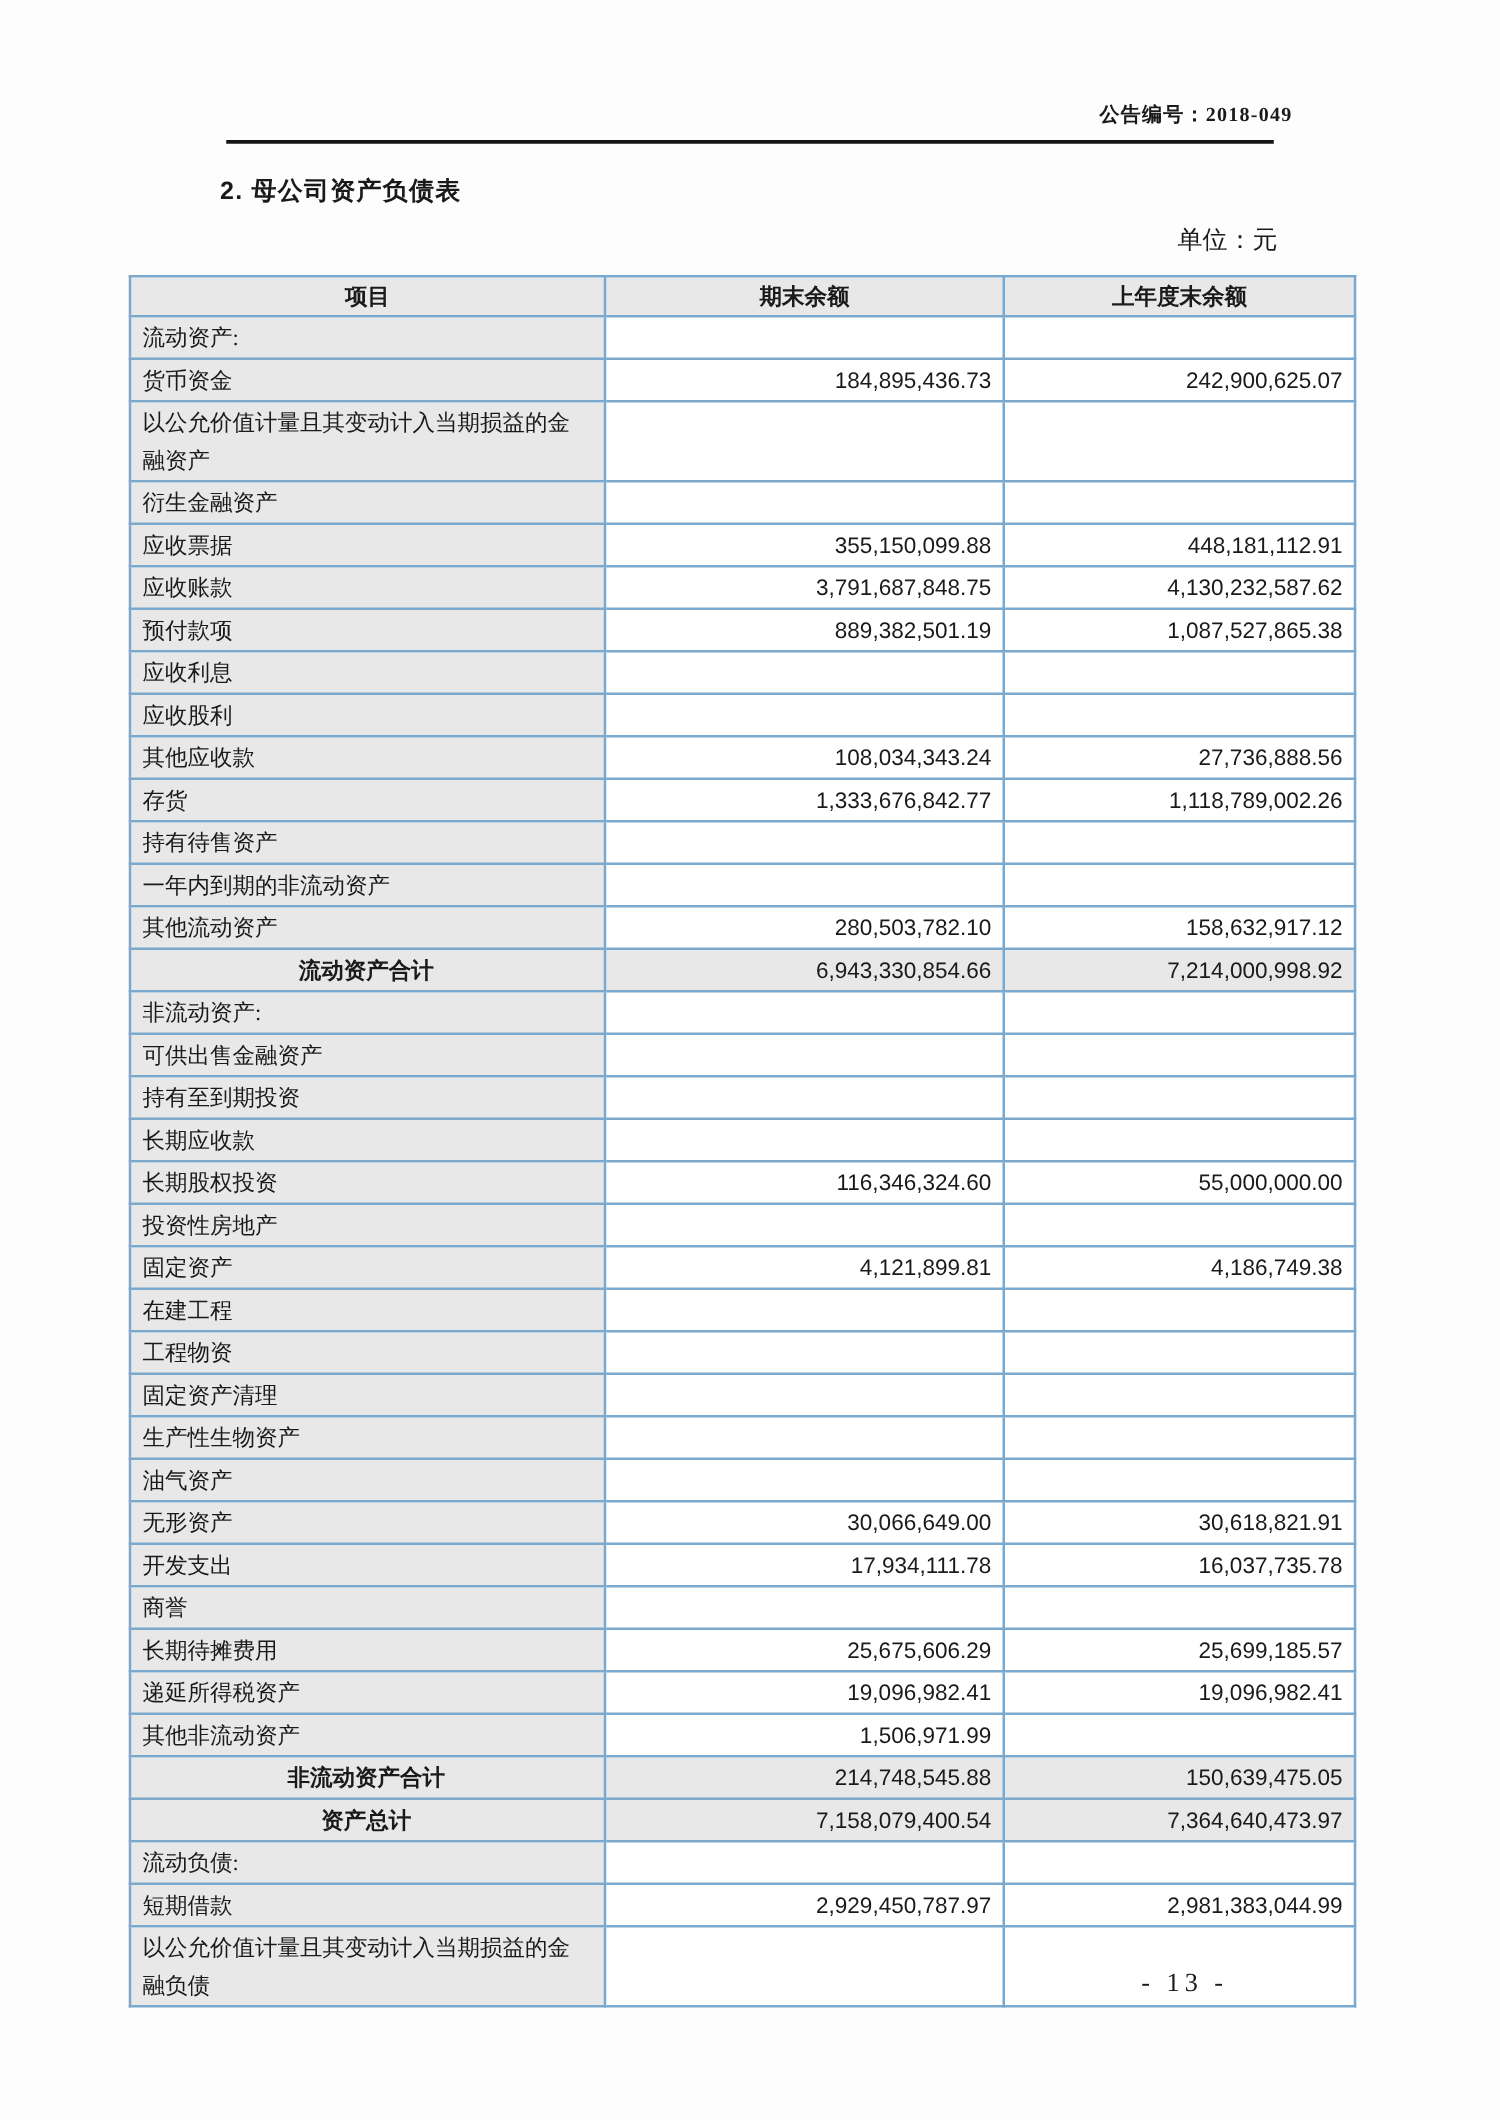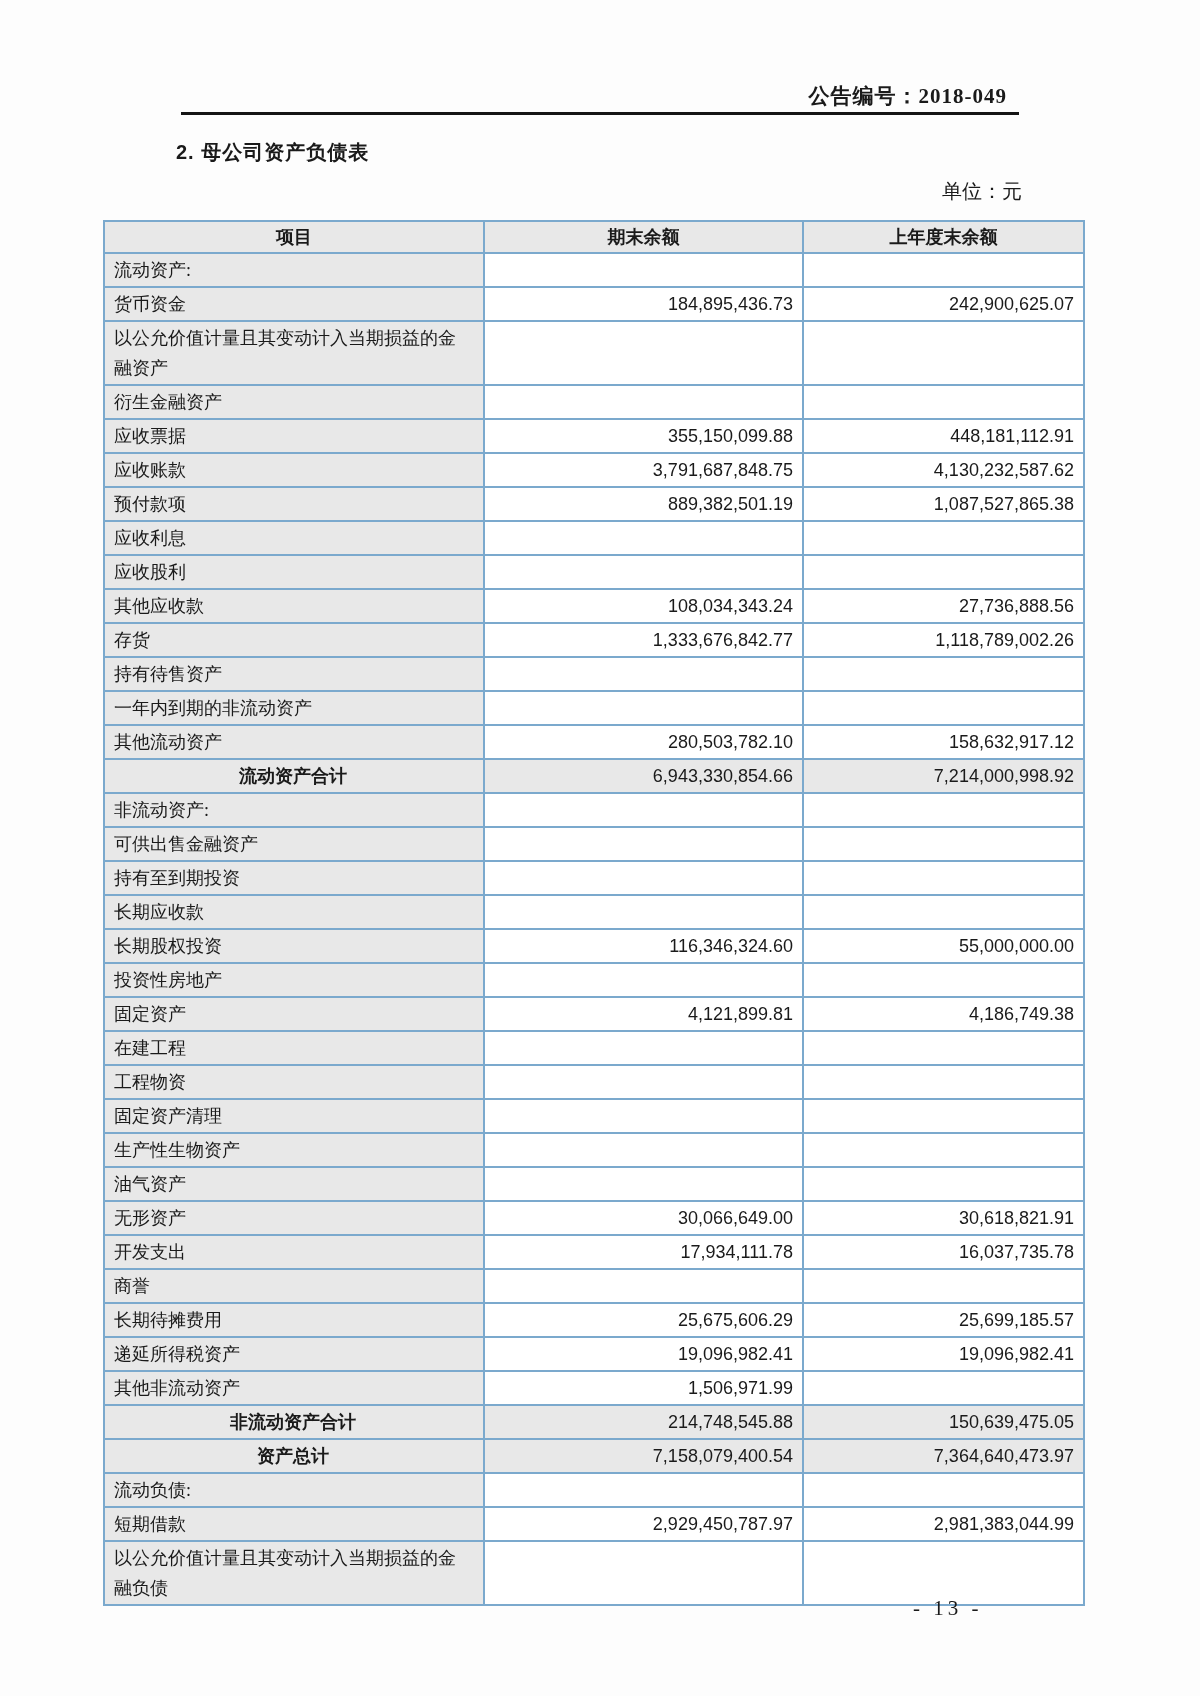--- a/index.html
+++ b/index.html
@@ -9,24 +9,24 @@
     position: relative;
     background: #fdfdfd;
     color: #1a1a1a;
     font-family: "Liberation Serif", serif;
     overflow: hidden;
   }
 
   .doc-number {
     position: absolute;
     top: 82px;
-    right: 193px;
+    right: 166px;
     font-family: "Liberation Serif", serif;
     font-weight: bold;
-    font-size: 21px;
+    font-size: 16px;
     letter-spacing: 1px;
   }
 
   .header-rule {
     position: absolute;
     top: 112px;
     left: 181px;
     width: 838px;
     height: 3px;
     background: #151515;
@@ -99,21 +99,20 @@
     text-align: center;
     padding-left: 4px;
   }
 
   .page-number {
     position: absolute;
     top: 1574px;
     left: 913px;
     font-size: 21px;
     letter-spacing: 4px;
-    margin-top: 22px;
   }
 </style>
 </head>
 <body>
 
 <div class="doc-number">公告编号：2018-049</div>
 <div class="header-rule"></div>
 <div class="section-title">2. 母公司资产负债表</div>
 <div class="unit-label">单位：元</div>
 

